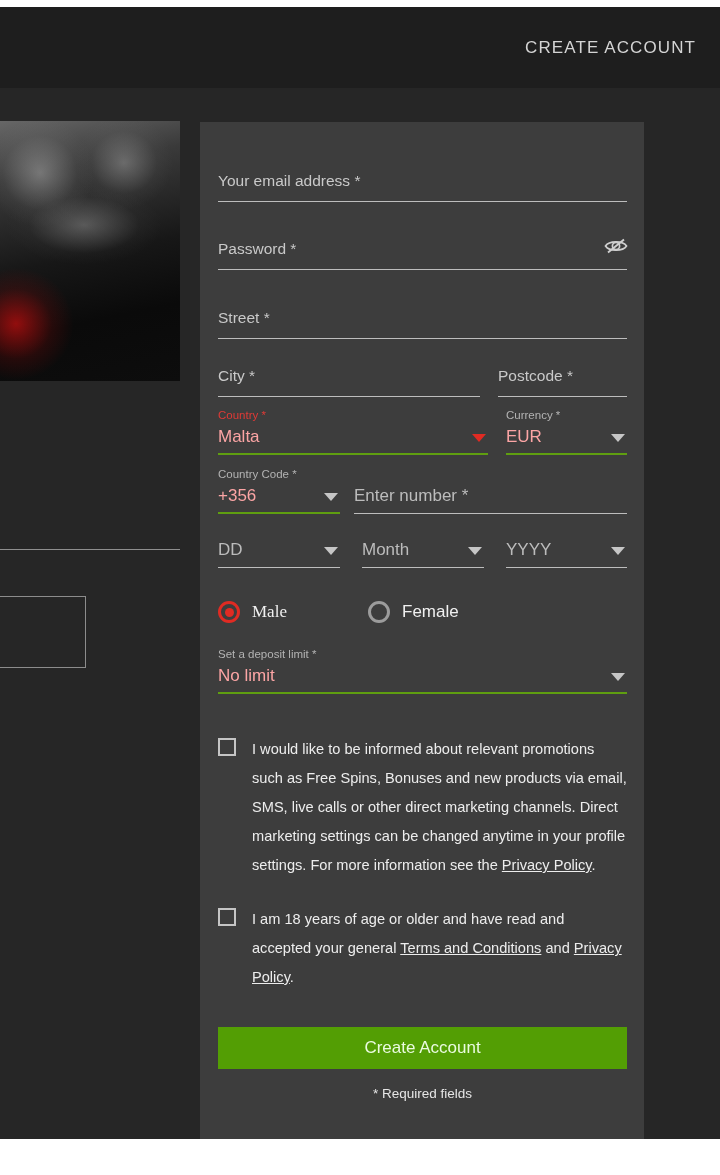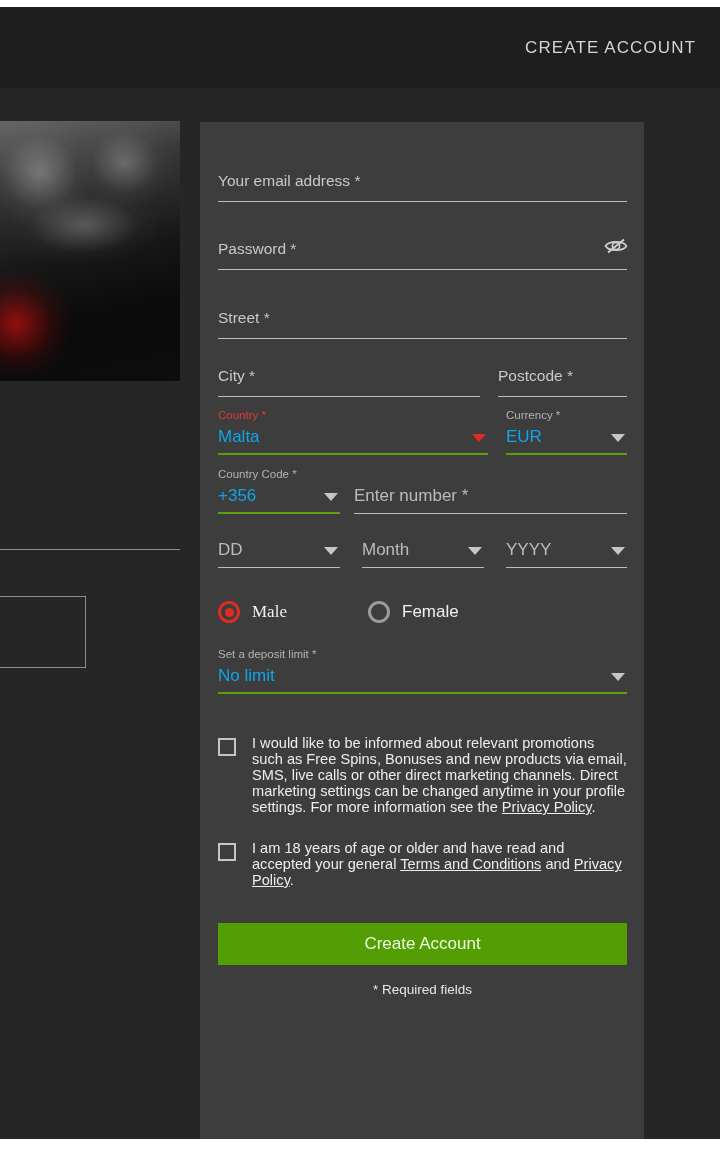--- a/index.html
+++ b/index.html
@@ -138,21 +138,21 @@
     font-size: 11.5px;
     color: #b3b3b3;
     white-space: nowrap;
   }
   .sfield-toplabel.error { color: #e03a36; }
   .sfield-value {
     position: absolute;
     left: 0;
     bottom: 8px;
     font-size: 17px;
-    color: #0ea5e9;
+    color: #fca5a5;
     white-space: nowrap;
   }
   .sfield-value.muted { color: #bcbcbc; }
   .sfield-underline {
     position: absolute;
     left: 0; right: 0;
     bottom: 0;
     height: 2px;
     background: #5f9e10;
   }
@@ -226,21 +226,21 @@
     width: 18px; height: 18px;
     border: 2px solid #c5c5c5;
     flex: none;
     margin-top: 3px;
     cursor: pointer;
     background: transparent;
   }
   .check-text {
     margin-left: 16px;
     font-size: 14.6px;
-    line-height: 16px;
+    line-height: 29px;
     color: #ededed;
   }
   .link {
     color: #ededed;
     text-decoration: underline;
     cursor: pointer;
   }
 
   
   .submit-btn {

